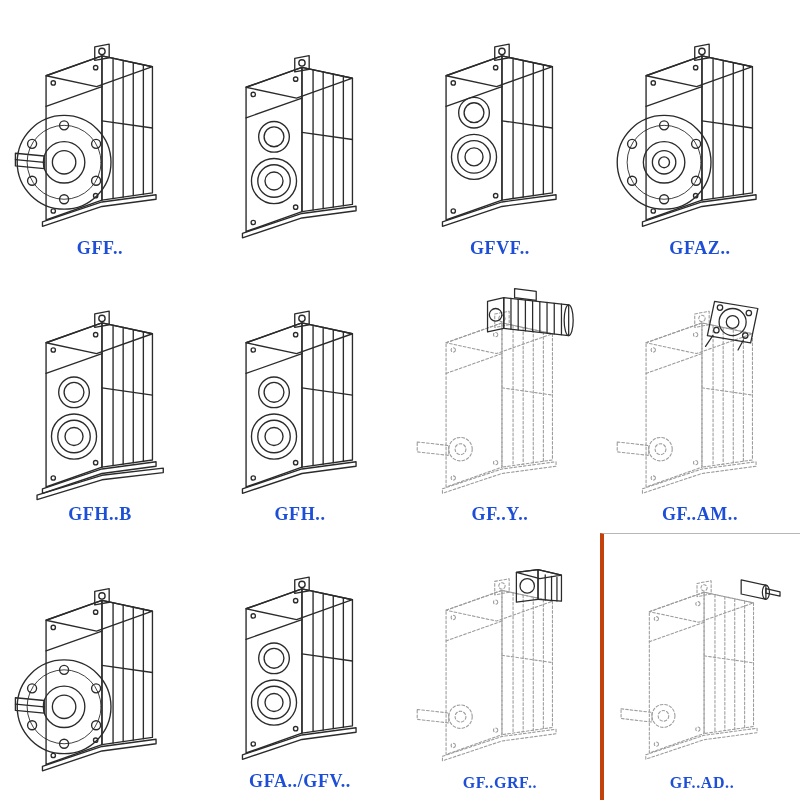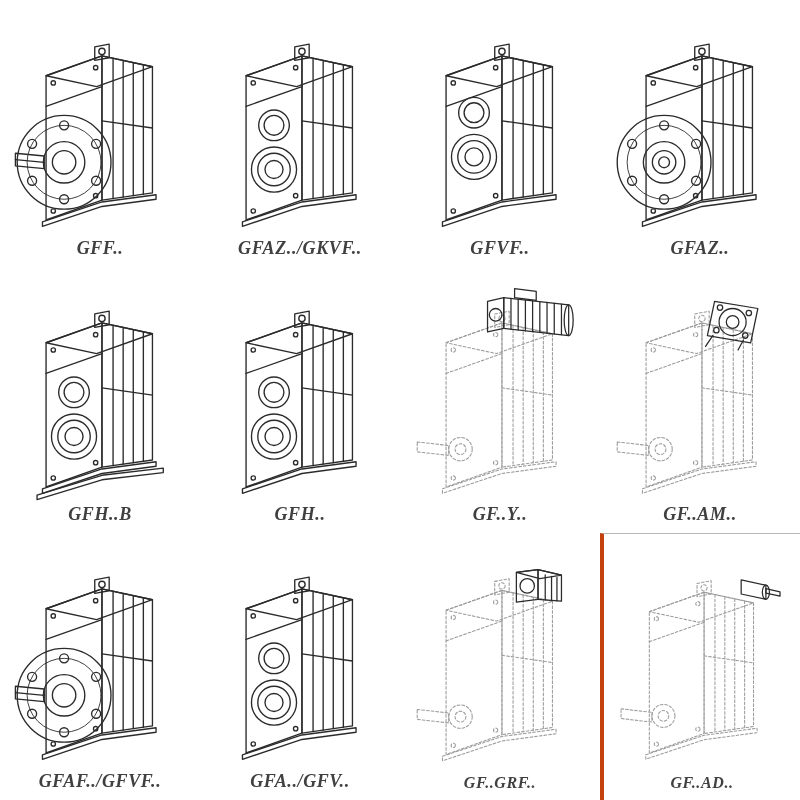--- a/index.html
+++ b/index.html
@@ -9,23 +9,22 @@
     font-family:"Liberation Serif", serif;
     box-sizing:border-box;
   }
   .cell{
     margin:0;display:flex;flex-direction:column;align-items:center;justify-content:flex-end;
     padding:6px 2px 8px;box-sizing:border-box;overflow:hidden;
   }
   .drawing{flex:1 1 auto;width:92%;min-height:0;display:flex;align-items:center;justify-content:center;}
   .drawing svg{width:100%;height:100%;}
   .caption{
-    font-weight:bold;font-size:18px;color:#404040;letter-spacing:0.6px;white-space:nowrap;
+    font-weight:bold;font-size:18px;color:#1d4ed8;letter-spacing:0.6px;white-space:nowrap;
     margin-top:2px;
-    font-style:italic;
   }
   .cell.large .caption{font-size:16px;}
   .cell.boxed{border-top:1px solid #b7b7b7;border-left:4px solid #c2410c;}
 </style>
 </head>
 <body>
 
 <div class="page">
 
   <figure class="cell">
@@ -87,21 +86,20 @@
             <circle cx="95" cy="205" r="2.4"></circle>
             <polygon points="36,234 102,212 162,204 162,209 102,217 36,239"></polygon>
             <circle cx="71" cy="176" r="25"></circle>
             <circle cx="71" cy="176" r="18"></circle>
             <circle cx="71" cy="176" r="10"></circle>
             <circle cx="71" cy="127" r="17"></circle>
             <circle cx="71" cy="127" r="11"></circle>
           </g>
         </svg>
       </div>
-    <figcaption class="caption">GFAZ../GKVF..</figcaption>
   </figure>
 
   <figure class="cell">
     <div class="drawing">
         <svg viewBox="0 0 200 244" preserveAspectRatio="xMidYMid meet">
           <g fill="none" stroke="#2b2b2b" stroke-width="1.5" stroke-linejoin="round" stroke-linecap="round">
             <polygon points="40,72 102,50 102,210 40,232"></polygon>
             <polygon points="102,50 158,62 158,202 102,210"></polygon>
             <polygon points="40,72 102,50 158,62 96,84"></polygon>
             <line x1="40" y1="106" x2="102" y2="84"></line>
@@ -340,21 +338,20 @@
             <circle cx="24.5" cy="147.5" r="5"></circle>
             <circle cx="60.0" cy="127.0" r="5"></circle>
             <circle cx="95.5" cy="147.5" r="5"></circle>
             <circle cx="60" cy="168" r="23"></circle>
             <circle cx="60" cy="168" r="13"></circle>
             <polygon points="6,158 38,161 38,175 6,172"></polygon>
             <line x1="6" y1="165" x2="38" y2="168"></line>
           </g>
         </svg>
       </div>
-    <figcaption class="caption">GFAF../GFVF..</figcaption>
   </figure>
 
   <figure class="cell">
     <div class="drawing">
         <svg viewBox="0 0 200 244" preserveAspectRatio="xMidYMid meet">
           <g fill="none" stroke="#2b2b2b" stroke-width="1.5" stroke-linejoin="round" stroke-linecap="round">
             <polygon points="40,72 102,50 102,210 40,232"></polygon>
             <polygon points="102,50 158,62 158,202 102,210"></polygon>
             <polygon points="40,72 102,50 158,62 96,84"></polygon>
             <line x1="40" y1="106" x2="102" y2="84"></line>

